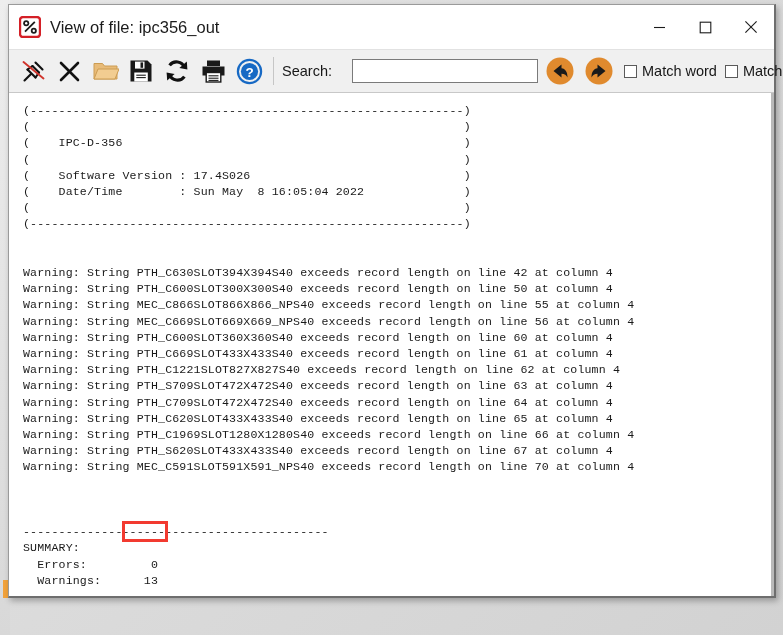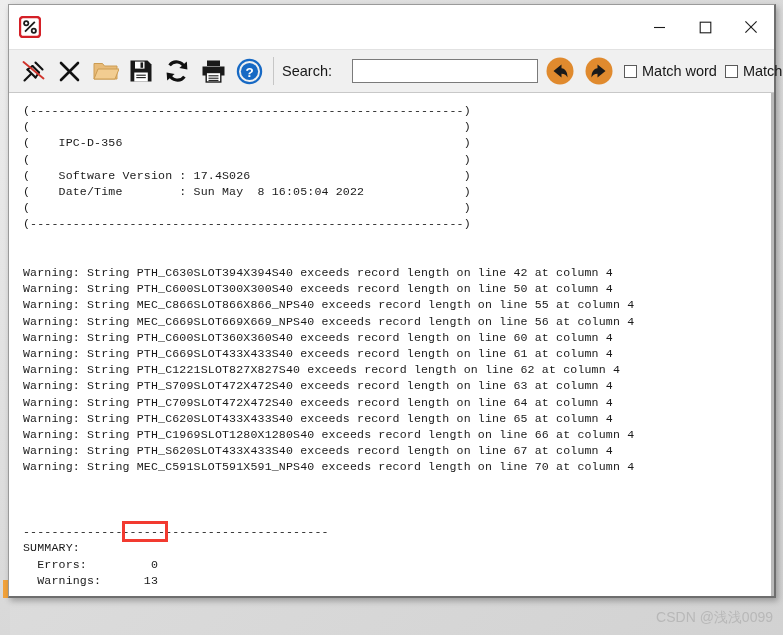--- a/index.html
+++ b/index.html
@@ -232,20 +232,21 @@
       <span class="title-icon">
         <svg width="22" height="22" viewBox="0 0 22 22">
           <rect x="1" y="1" width="20" height="20" rx="3" fill="#ffffff" stroke="#d42027" stroke-width="2.4"></rect>
           <circle cx="7.2" cy="7.2" r="3.0" fill="#1b1b1b"></circle>
           <circle cx="7.2" cy="7.2" r="1.2" fill="#ffffff"></circle>
           <circle cx="14.8" cy="14.8" r="3.0" fill="#1b1b1b"></circle>
           <circle cx="14.8" cy="14.8" r="1.2" fill="#ffffff"></circle>
           <line x1="6.0" y1="15.6" x2="15.8" y2="5.8" stroke="#1b1b1b" stroke-width="1.8"></line>
         </svg>
       </span>
+      <span class="title-text">View of file: ipc356_out</span>
 
       <div class="win-controls">
         <div class="win-btn">
           <svg width="13" height="13" viewBox="0 0 13 13">
               <line x1="1" y1="6.5" x2="12" y2="6.5" stroke="#1b1b1b" stroke-width="1.1"></line>
             </svg>
         </div>
         <div class="win-btn">
           <svg width="13" height="13" viewBox="0 0 13 13">
               <rect x="1.2" y="1.2" width="10.6" height="10.6" fill="none" stroke="#1b1b1b" stroke-width="1.1"></rect>
@@ -390,15 +391,14 @@
   Errors:         0
   Warnings:      13</pre>
       </div>
       <div class="vscroll"></div>
     </div>
 
   </div>
 
   <div class="annot-box"></div>
 
-  <div class="watermark">CSDN @浅浅0099</div>
 
 </div>
 
 </body></html>

